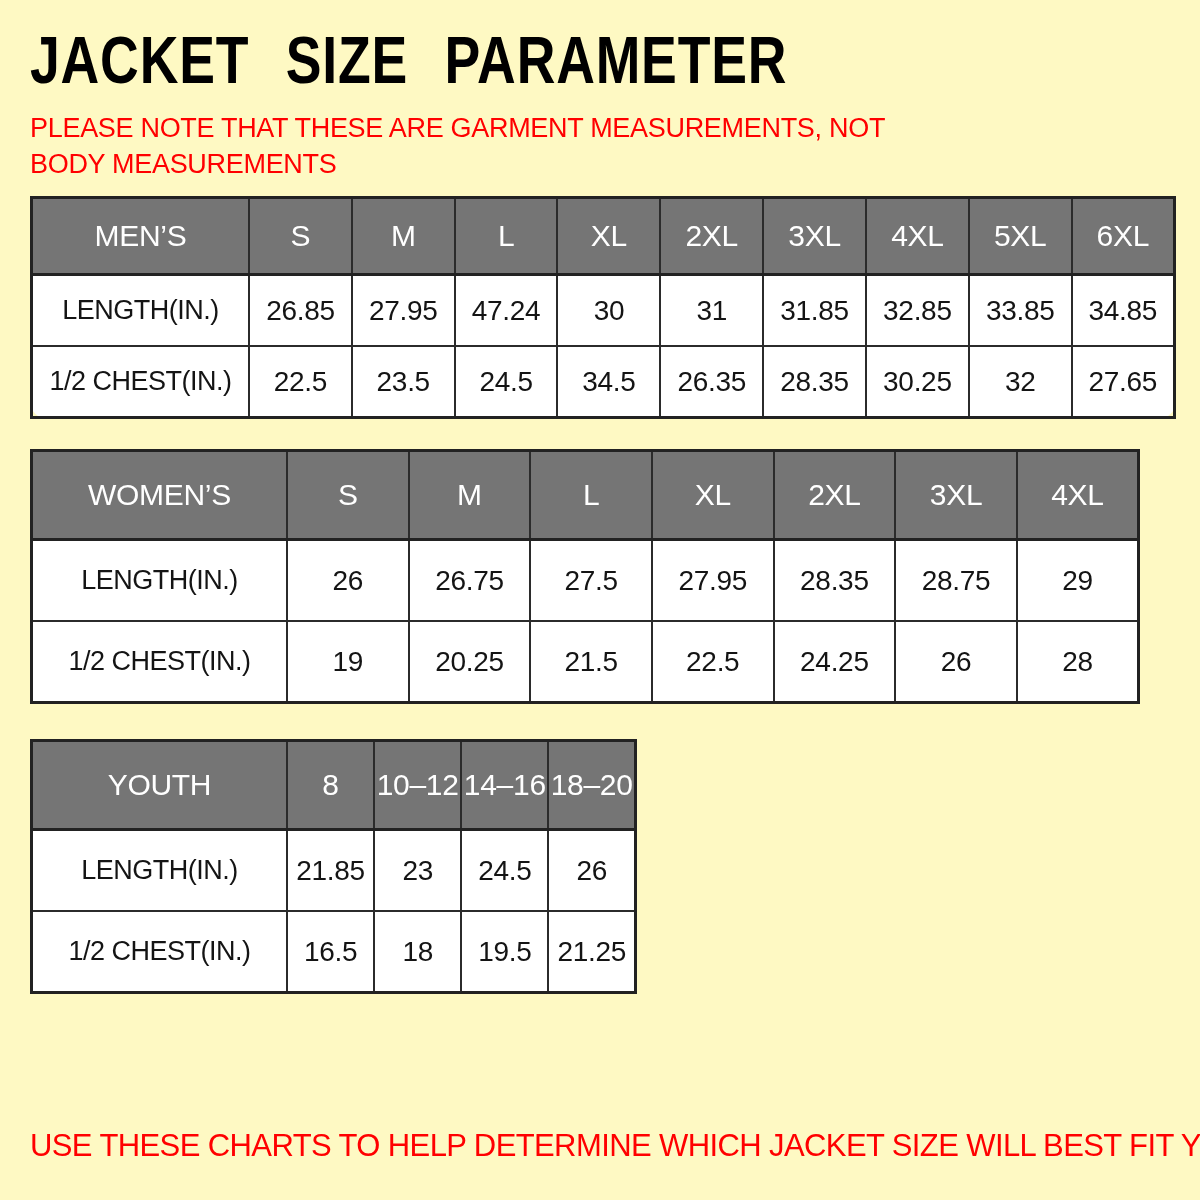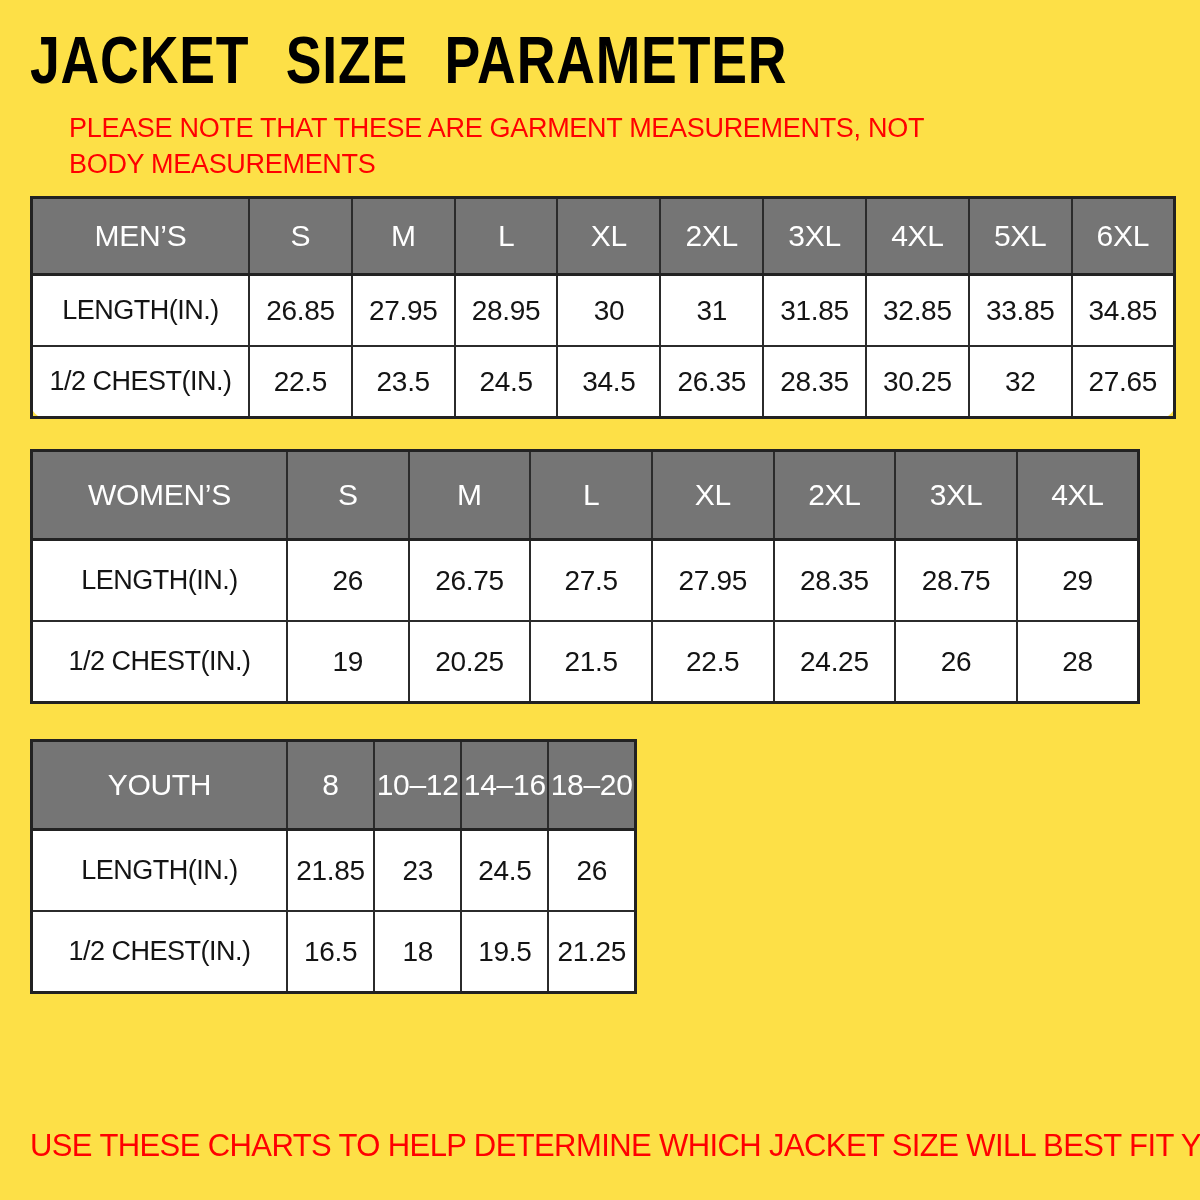--- a/index.html
+++ b/index.html
@@ -5,21 +5,21 @@
   html, body {
     margin: 0;
     padding: 0;
     background: #ffffff;
     font-family: "Liberation Sans", sans-serif;
   }
   .page {
     position: relative;
     width: 1200px;
     height: 1200px;
-    background: #fde047;
+    background: #fef9c3;
     overflow: hidden;
   }
   .title {
     position: absolute;
     left: 30px;
     top: 26px;
     font-size: 67px;
     font-weight: 900;
     color: #000000;
     letter-spacing: 1px;
@@ -31,21 +31,20 @@
   }
   .note {
     position: absolute;
     left: 30px;
     top: 110px;
     width: 930px;
     font-size: 27px;
     line-height: 1.35;
     color: #ff0000;
     letter-spacing: -0.3px;
-    margin-left: 39px;
   }
   table.size-table {
     position: absolute;
     border-collapse: collapse;
     table-layout: fixed;
     background: #ffffff;
   }
   table.size-table th, table.size-table td {
     border: 2px solid #2b2b2b;
     text-align: center;
@@ -125,21 +124,21 @@
           <th>4XL</th>
           <th>5XL</th>
           <th>6XL</th>
         </tr>
       </thead>
       <tbody>
         <tr>
           <td class="label-col">LENGTH(IN.)</td>
           <td>26.85</td>
           <td>27.95</td>
-          <td>28.95</td>
+          <td>47.24</td>
           <td>30</td>
           <td>31</td>
           <td>31.85</td>
           <td>32.85</td>
           <td>33.85</td>
           <td>34.85</td>
         </tr>
         <tr>
           <td class="label-col">1/2 CHEST(IN.)</td>
           <td>22.5</td>

